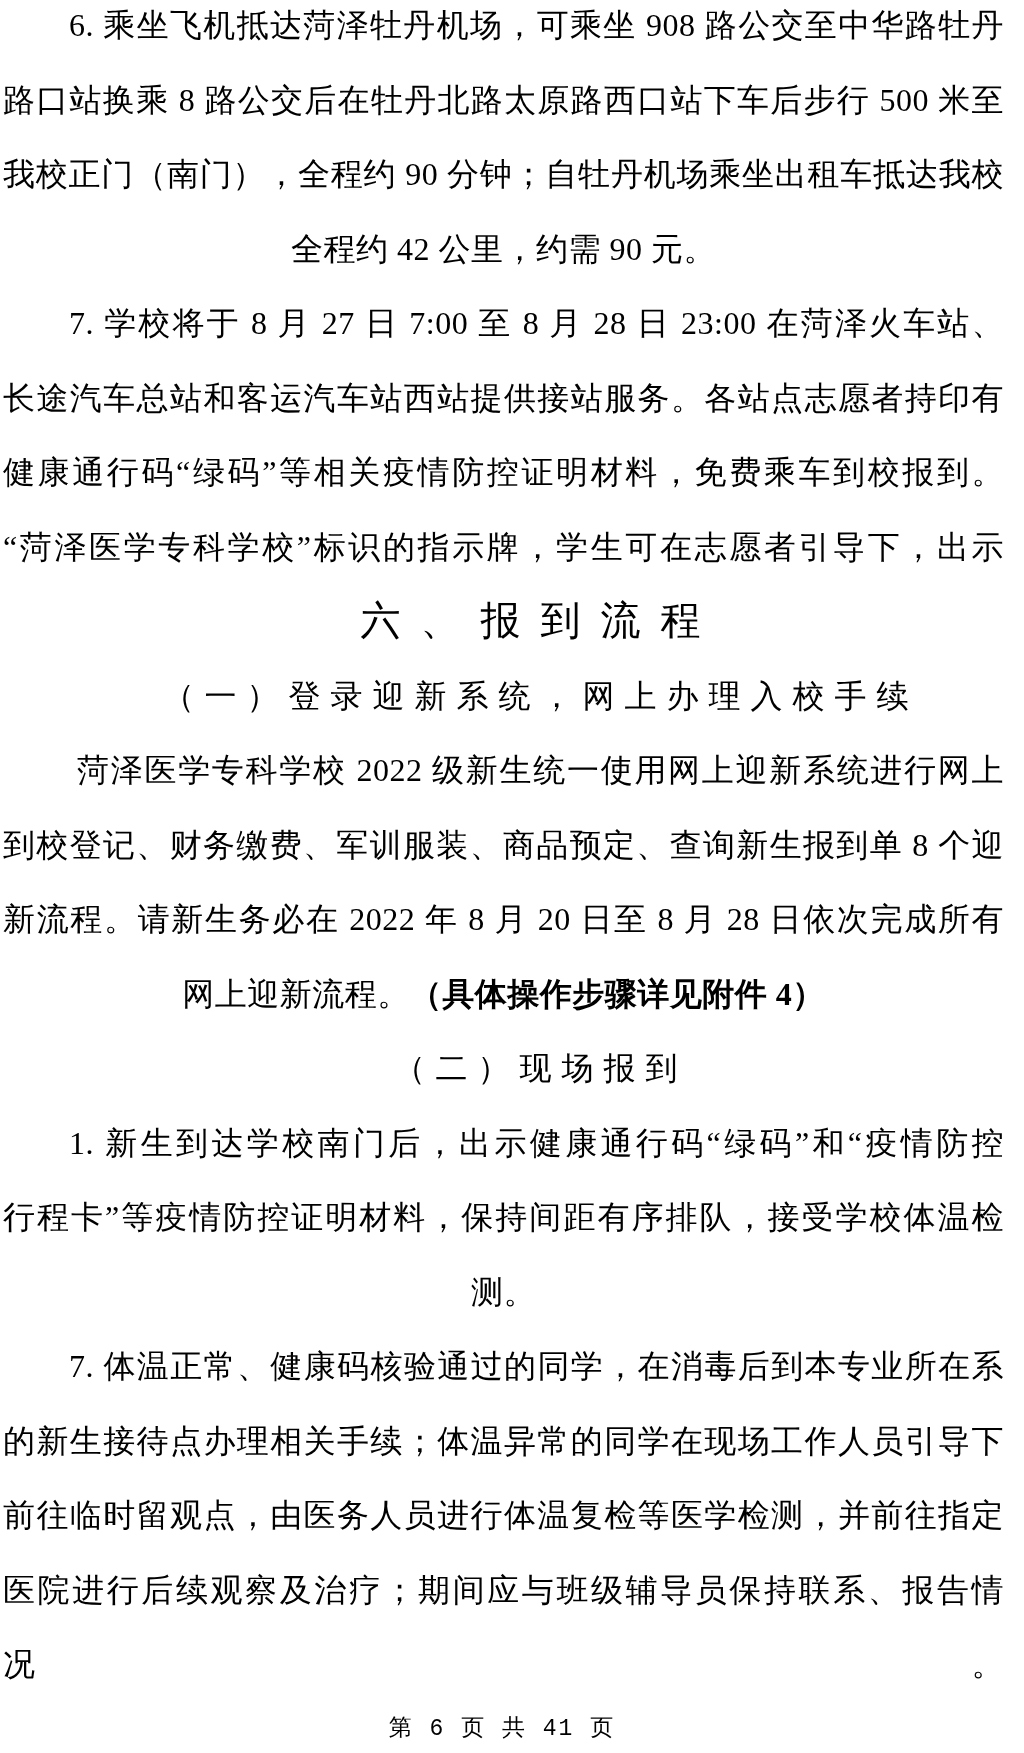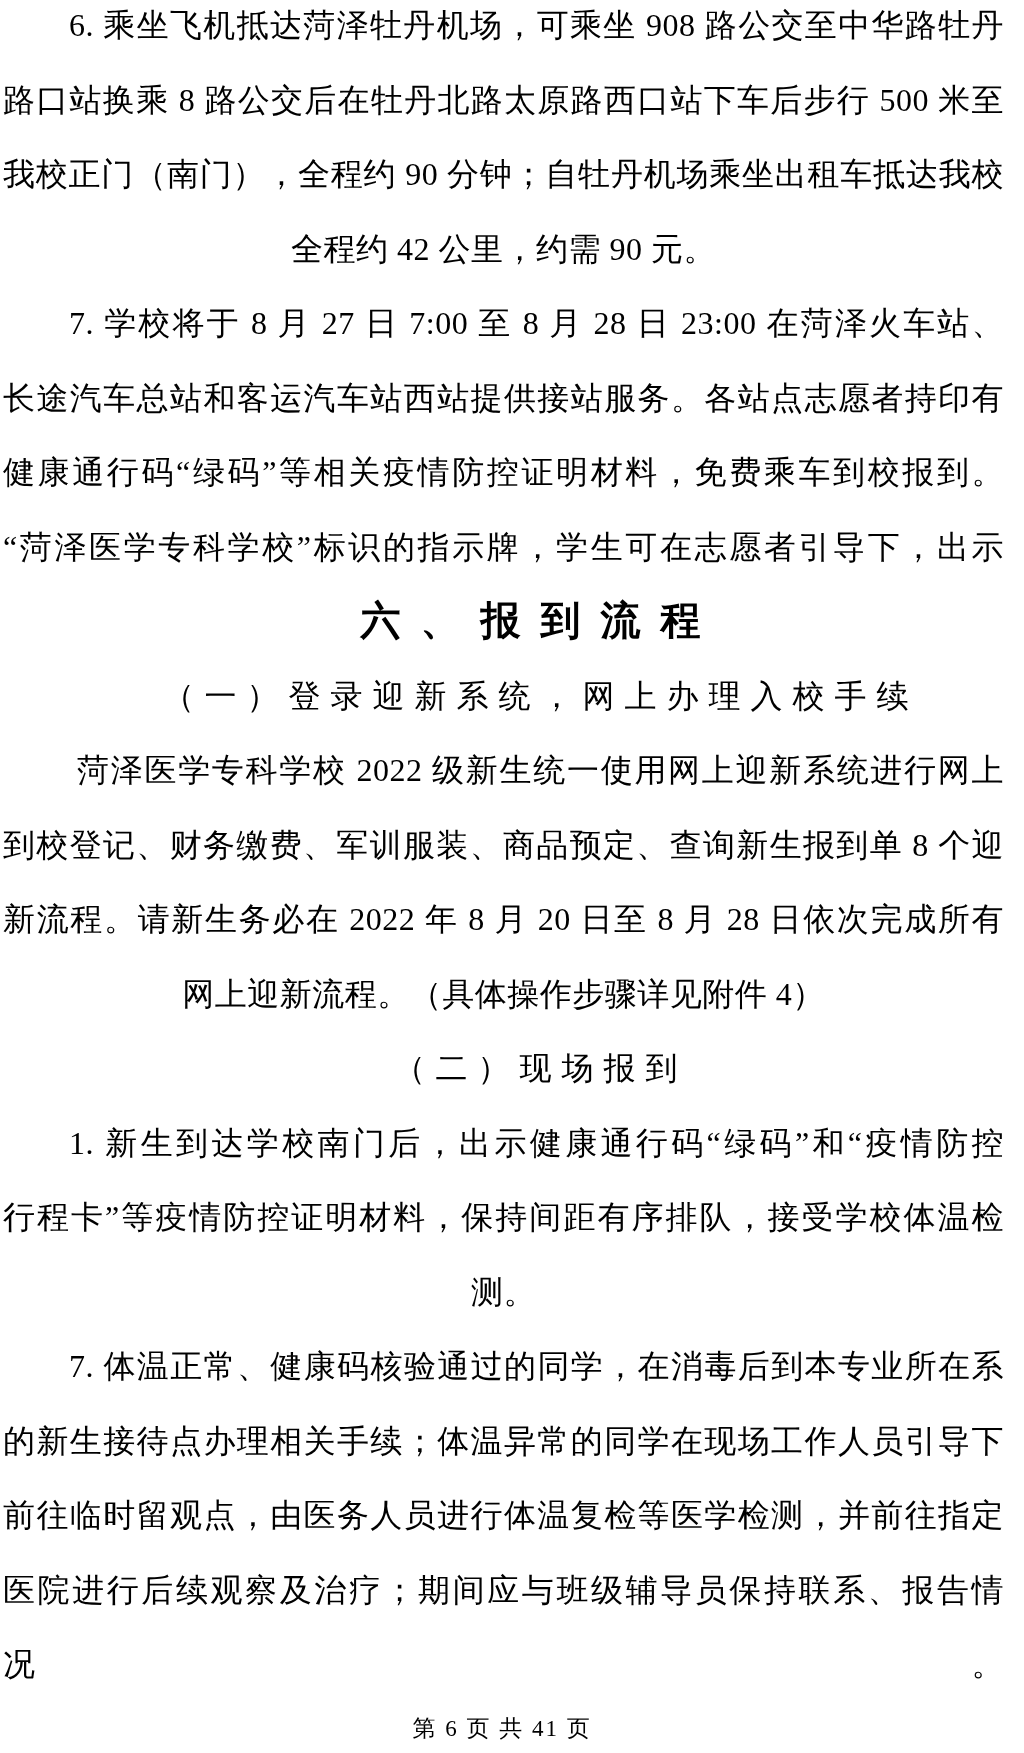--- a/index.html
+++ b/index.html
@@ -30,37 +30,38 @@
     text-align: center;
   }
   .j {
     text-align: justify;
     text-align-last: justify;
     text-justify: inter-ideograph;
   }
   .ind1 { padding-left: 66px; }
   .ind2 { padding-left: 74px; }
   .head {
-    font-weight: 700;
+    font-weight: 400;
     font-size: 40px;
     letter-spacing: 20px;
   }
   .sub {
     letter-spacing: 10px;
   }
-  .b { font-weight: 400; }
+  .b { font-weight: 700; }
   .footer {
     position: absolute;
     top: 1714px;
     left: 0;
     width: 1004px;
     text-align: center;
     font-size: 23px;
     line-height: 30px;
     letter-spacing: 2px;
+    font-family: Liberation Mono, monospace;
   }
 </style>
 </head>
 <body>
 
 <div class="page">
   <div class="content">
     <div class="line j ind1">6. 乘坐飞机抵达菏泽牡丹机场，可乘坐 908 路公交至中华路牡丹</div>
     <div class="line j">路口站换乘 8 路公交后在牡丹北路太原路西口站下车后步行 500 米至</div>
     <div class="line j">我校正门（南门），全程约 90 分钟；自牡丹机场乘坐出租车抵达我校</div>

